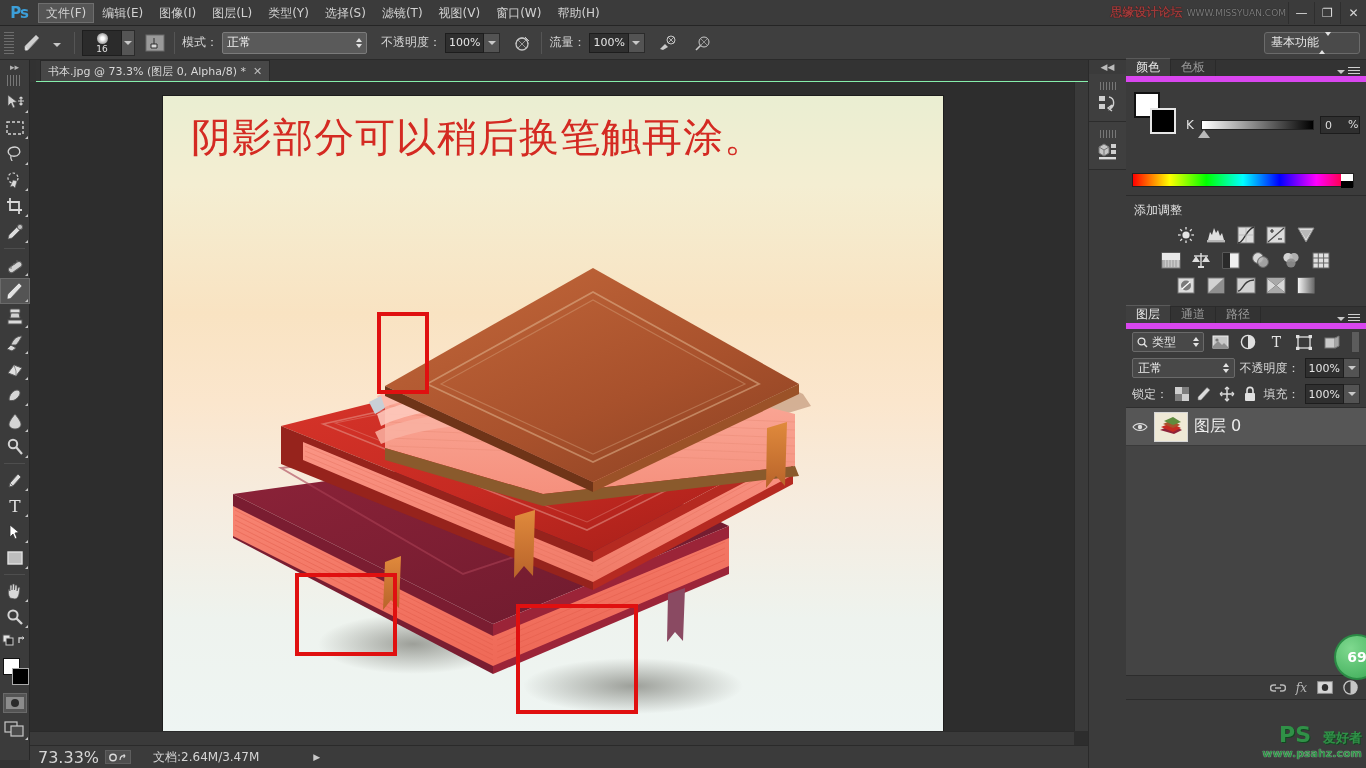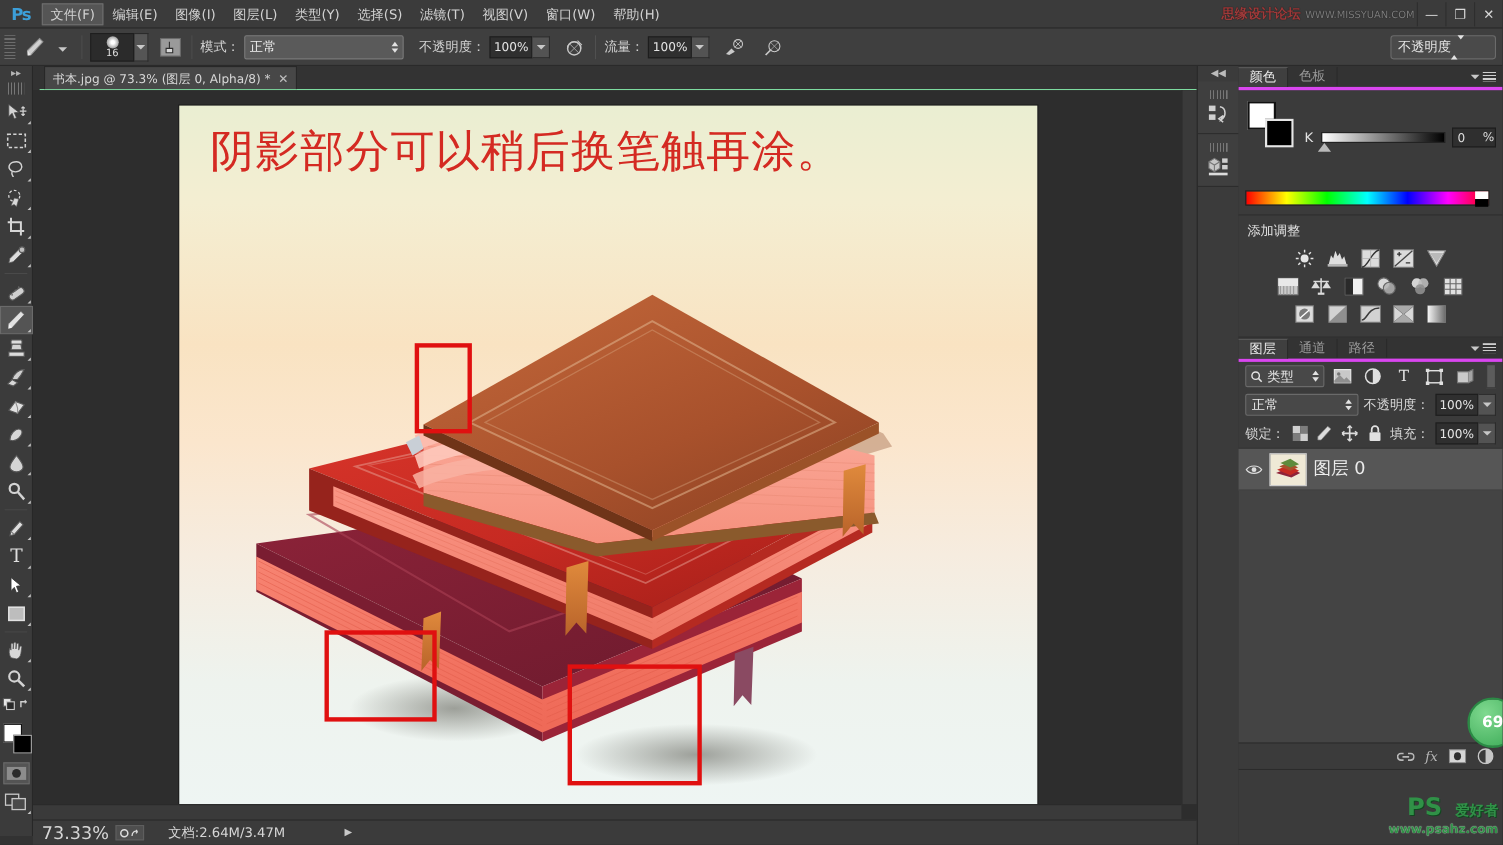--- a/index.html
+++ b/index.html
@@ -107,22 +107,22 @@
   .dockrail { position:absolute; left:1088px; top:60px; width:38px; height:708px; background:#3b3b3b;
     border-left:1px solid #2a2a2a; }
   .rail-head { height:14px; display:flex; align-items:center; justify-content:center; color:#bbb; font-size:9px;}
   .rail-item { width:38px; height:48px; background:#3f3f3f; border-bottom:1px solid #2c2c2c;
     display:flex; flex-direction:column; align-items:center; justify-content:center; gap:3px;}
   .rail-grip { width:16px;height:8px; background:repeating-linear-gradient(to right,#777 0 1px,transparent 1px 3px);}
 
   
   .rightcol { position:absolute; left:1126px; top:60px; width:240px; height:708px; background:#3b3b3b; }
   .panel { background:#3b3b3b; border-bottom:1px solid #2b2b2b; }
-  .ptabs { height:22px; background:#333; display:flex; align-items:center; position:relative;
-    border-bottom:3px solid #d946ef;}
+  .ptabs { height:22px; background:#333; display:flex; align-items:flex-end; position:relative;
+    border-bottom:6px solid #d946ef;}
   .ptab { padding:0 10px; display:flex; align-items:center; font-size:12px; color:#9a9a9a;
     border-right:1px solid #2a2a2a; }
   .ptab.on { background:#3f3f3f; color:#e8e8e8; border-top:1px solid #5a5a5a; }
   .pmenu { margin-left:auto; display:flex; align-items:center; gap:3px; padding-right:6px; }
   .burger { width:12px; height:9px;
     background:repeating-linear-gradient(to bottom,#cfcfcf 0 1.5px,transparent 1.5px 3px);}
 
   
   .colorbody { height:113px; position:relative; }
   .cp-fg { position:absolute; left:8px; top:10px; width:26px;height:26px;background:#fff;border:2px solid #111;}
@@ -263,21 +263,21 @@
     </div>
     <div class="icon-btn" style="margin-left:12px">
       <svg width="20" height="18" viewBox="0 0 20 18">
           <circle cx="11" cy="8" r="5" fill="none" stroke="#c9c9c9"></circle>
           <path d="M3 16 L8 11" stroke="#c9c9c9" stroke-width="1.6"></path>
           <path d="M7 4 L15 12 M7 12 L15 4" stroke="#b0b0b0" stroke-width=".7"></path>
         </svg>
     </div>
     <div style="margin-left:auto; display:flex; align-items:center;">
       <div class="ws-combo">
-        <span>不透明度</span>
+        <span>基本功能</span>
         <span class="updown"><i class="ar-up"></i><i class="ar-dn"></i></span>
       </div>
     </div>
   </div>
 
   <div class="tabbar">
     <div class="doctab">
       <span>书本.jpg @ 73.3% (图层 0, Alpha/8) *</span>
       <span class="tab-x">✕</span>
     </div>

